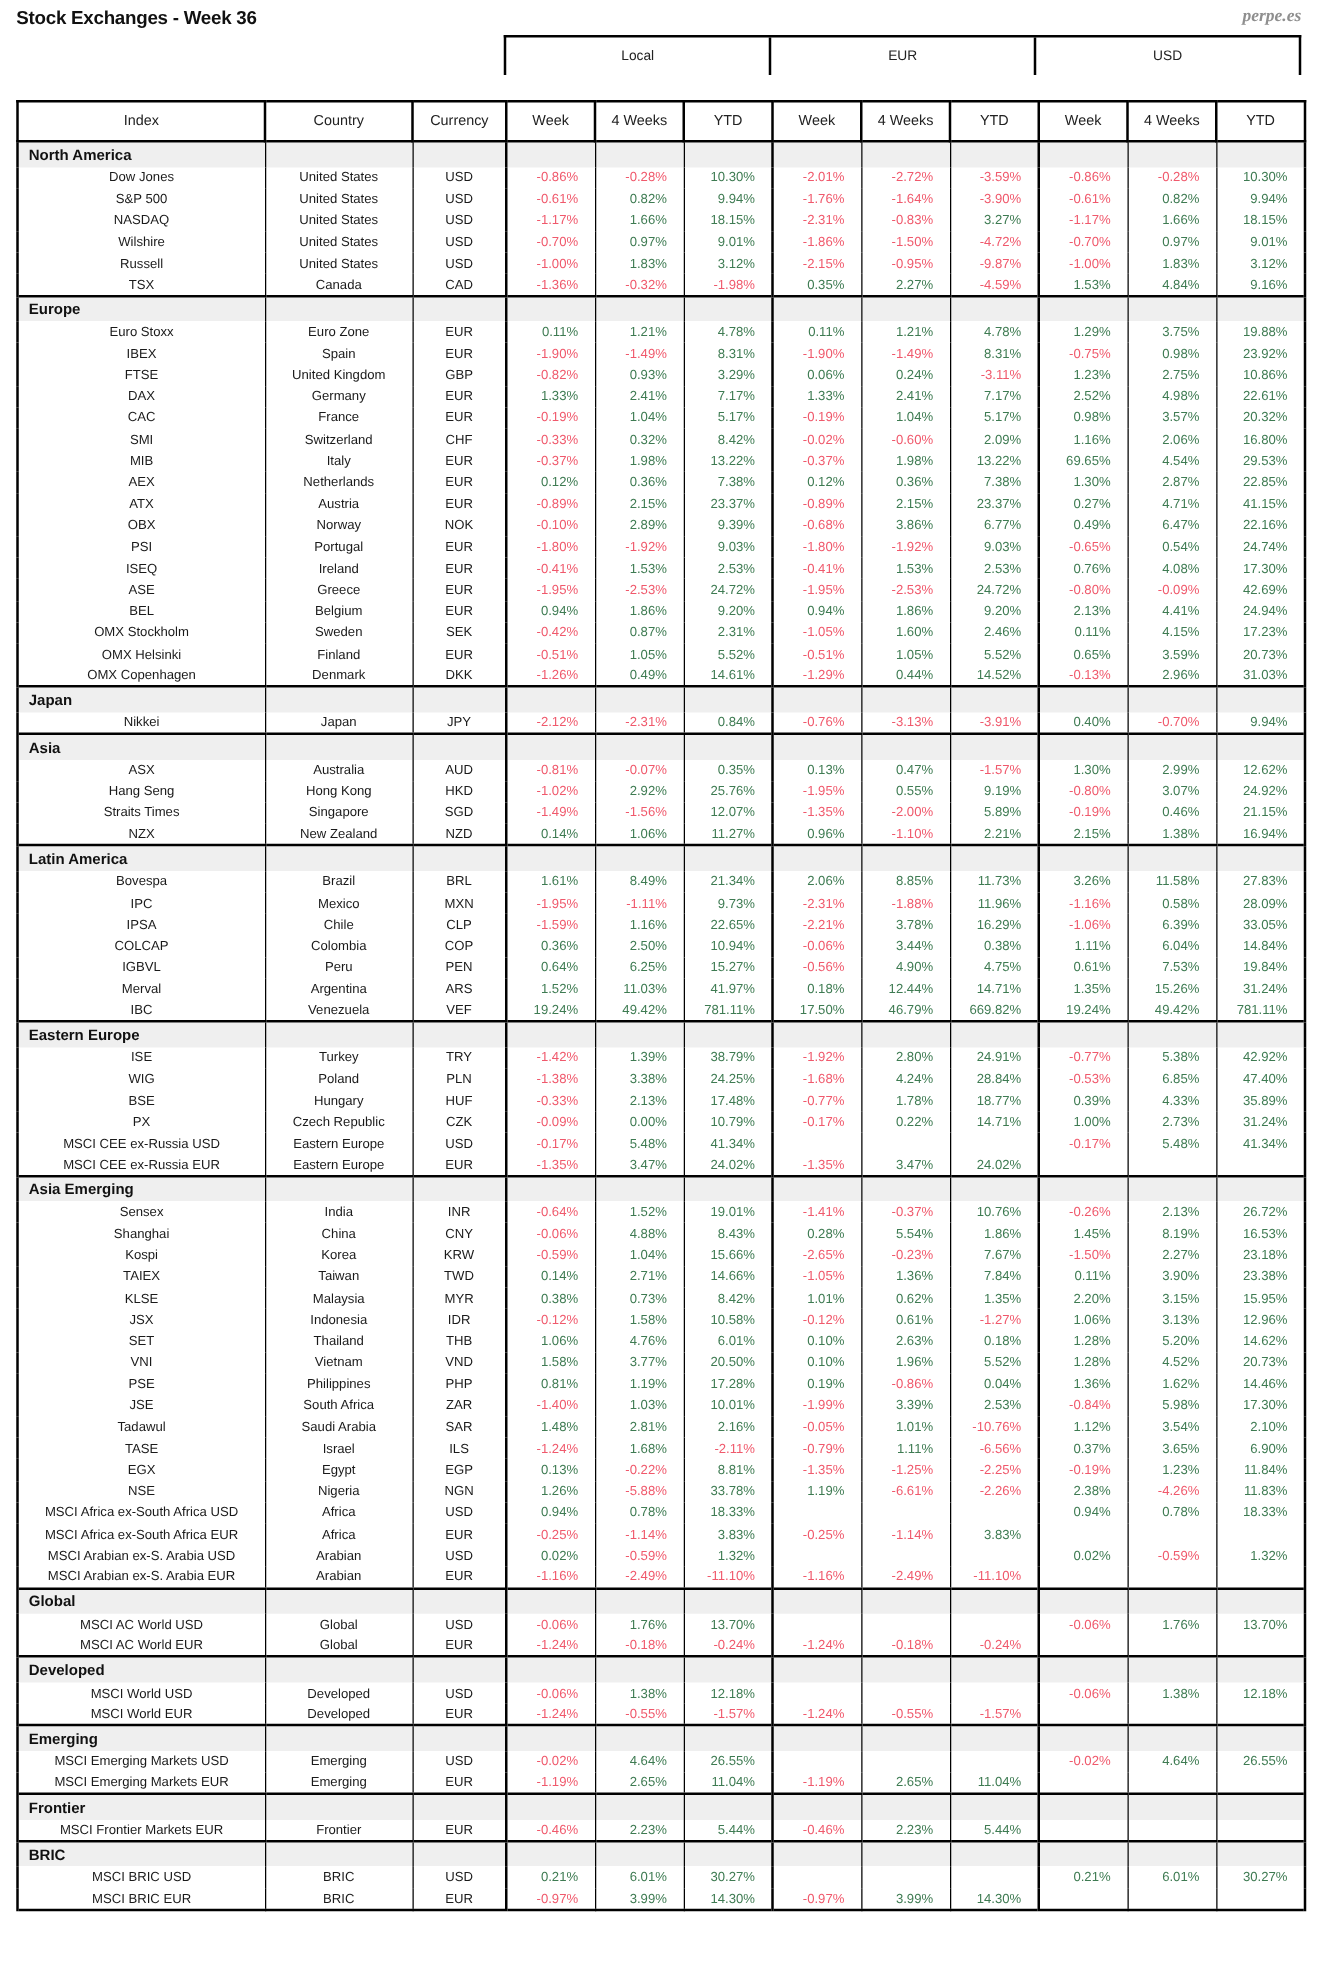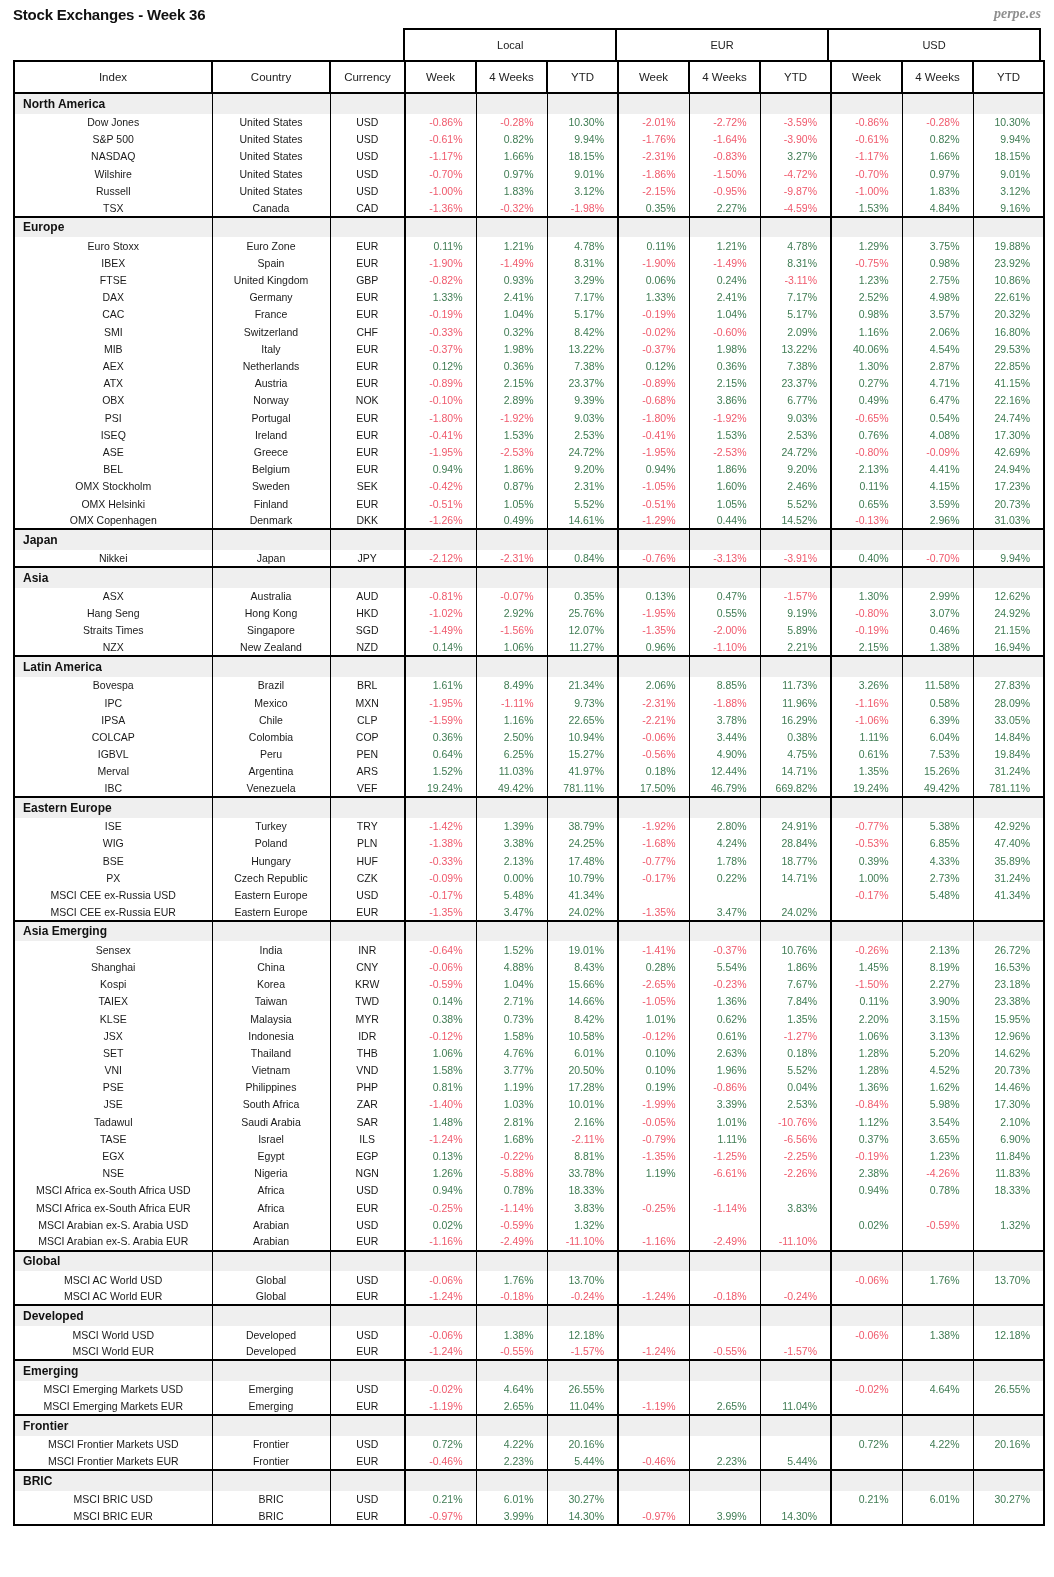--- a/index.html
+++ b/index.html
@@ -45,20 +45,21 @@
   .group-cell{
     flex:1;display:flex;align-items:center;justify-content:center;
     font-size:11px;color:#222;
   }
   .group-cell + .group-cell{border-left:2px solid var(--line);}
   
   table.extable{
     border-collapse:collapse;
     table-layout:fixed;
     width:1030px;
+    margin-top:20px;
   }
   table.extable{border:2px solid var(--line);}
   .extable th,.extable td{
     padding:0;
     font-weight:normal;
     overflow:hidden;white-space:nowrap;
   }
   .extable thead th{
     height:32px;
     font-size:11.5px;color:#222;
@@ -341,21 +342,21 @@
         <tr>
           <td class="c0">MIB</td>
           <td class="c1">Italy</td>
           <td class="c2">EUR</td>
           <td class="c3 val neg">-0.37%</td>
           <td class="c4 val pos">1.98%</td>
           <td class="c5 val pos">13.22%</td>
           <td class="c6 val neg">-0.37%</td>
           <td class="c7 val pos">1.98%</td>
           <td class="c8 val pos">13.22%</td>
-          <td class="c9 val pos">40.06%</td>
+          <td class="c9 val pos">69.65%</td>
           <td class="c10 val pos">4.54%</td>
           <td class="c11 val pos">29.53%</td>
         </tr>
         <tr>
           <td class="c0">AEX</td>
           <td class="c1">Netherlands</td>
           <td class="c2">EUR</td>
           <td class="c3 val pos">0.12%</td>
           <td class="c4 val pos">0.36%</td>
           <td class="c5 val pos">7.38%</td>
@@ -1200,34 +1201,20 @@
           <td class="c4"></td>
           <td class="c5"></td>
           <td class="c6"></td>
           <td class="c7"></td>
           <td class="c8"></td>
           <td class="c9"></td>
           <td class="c10"></td>
           <td class="c11"></td>
         </tr>
         <tr>
-          <td class="c0">MSCI Frontier Markets USD</td>
-          <td class="c1">Frontier</td>
-          <td class="c2">USD</td>
-          <td class="c3 val pos">0.72%</td>
-          <td class="c4 val pos">4.22%</td>
-          <td class="c5 val pos">20.16%</td>
-          <td class="c6 val"></td>
-          <td class="c7 val"></td>
-          <td class="c8 val"></td>
-          <td class="c9 val pos">0.72%</td>
-          <td class="c10 val pos">4.22%</td>
-          <td class="c11 val pos">20.16%</td>
-        </tr>
-        <tr>
           <td class="c0">MSCI Frontier Markets EUR</td>
           <td class="c1">Frontier</td>
           <td class="c2">EUR</td>
           <td class="c3 val neg">-0.46%</td>
           <td class="c4 val pos">2.23%</td>
           <td class="c5 val pos">5.44%</td>
           <td class="c6 val neg">-0.46%</td>
           <td class="c7 val pos">2.23%</td>
           <td class="c8 val pos">5.44%</td>
           <td class="c9 val"></td>

